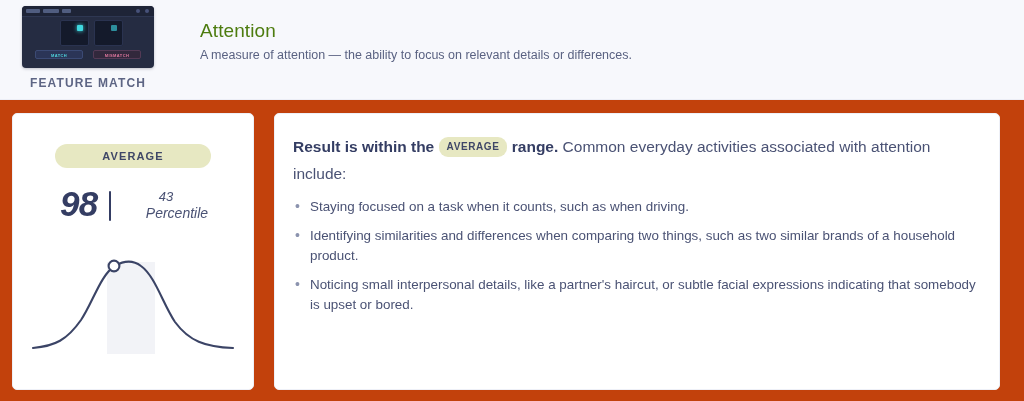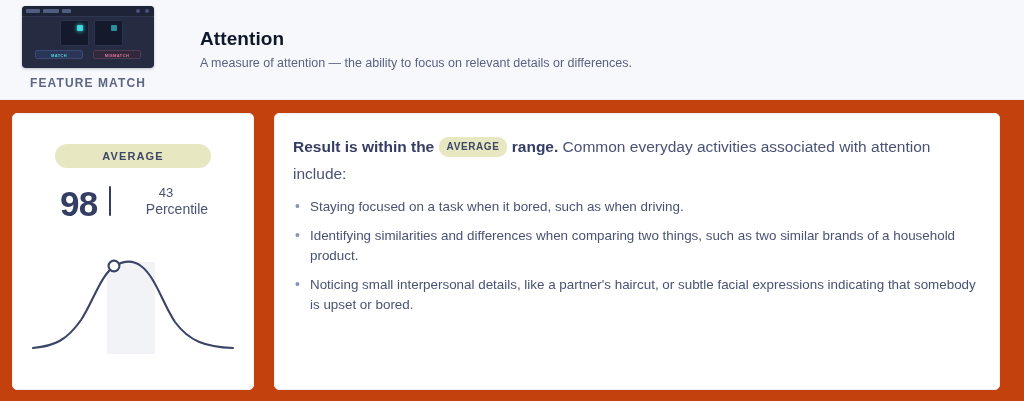--- a/index.html
+++ b/index.html
@@ -133,23 +133,23 @@
   }
 
   .header-text {
     position: absolute;
     left: 200px;
     top: 20px;
     width: 790px;
   }
   .header-title {
     font-size: 19px;
-    font-weight: bold;
-    color: #0f172a;
-    margin: 8px 0 5px 0;
+    font-weight: normal;
+    color: #4d7c0f;
+    margin: 0 0 5px 0;
     letter-spacing: .1px;
   }
   .header-sub {
     font-size: 12.5px;
     color: #5a6282;
     margin: 0;
     line-height: 1.35;
   }
 
   
@@ -201,22 +201,23 @@
     letter-spacing: 1.1px;
     color: #3f4767;
   }
 
   .score-row {
     position: absolute;
     left: 0;
     top: 72px;
     width: 242px;
     display: flex;
-    align-items: flex-start;
+    align-items: flex-end;
     justify-content: center;
+    font-style: italic;
   }
   .score-number {
     font-size: 35px;
     font-weight: bold;
     color: #343d63;
     letter-spacing: -.5px;
     line-height: 1;
   }
   .score-divider {
     width: 2px;
@@ -369,19 +370,19 @@
     <div class="detail-inner">
 
       <p class="detail-lead">
         <span class="lead-strong">Result is within the</span>
         <span class="inline-badge">AVERAGE</span>
         <span class="lead-strong">range.</span>
         <span>Common everyday activities associated with attention include:</span>
       </p>
 
       <ul class="bullet-list">
-        <li class="bullet-item">Staying focused on a task when it bored, such as when driving.</li>
+        <li class="bullet-item">Staying focused on a task when it counts, such as when driving.</li>
         <li class="bullet-item">Identifying similarities and differences when comparing two things, such as two similar brands of a household product.</li>
         <li class="bullet-item">Noticing small interpersonal details, like a partner's haircut, or subtle facial expressions indicating that somebody is upset or bored.</li>
       </ul>
     </div>
   </div>
 </div>
 
 </body></html>

